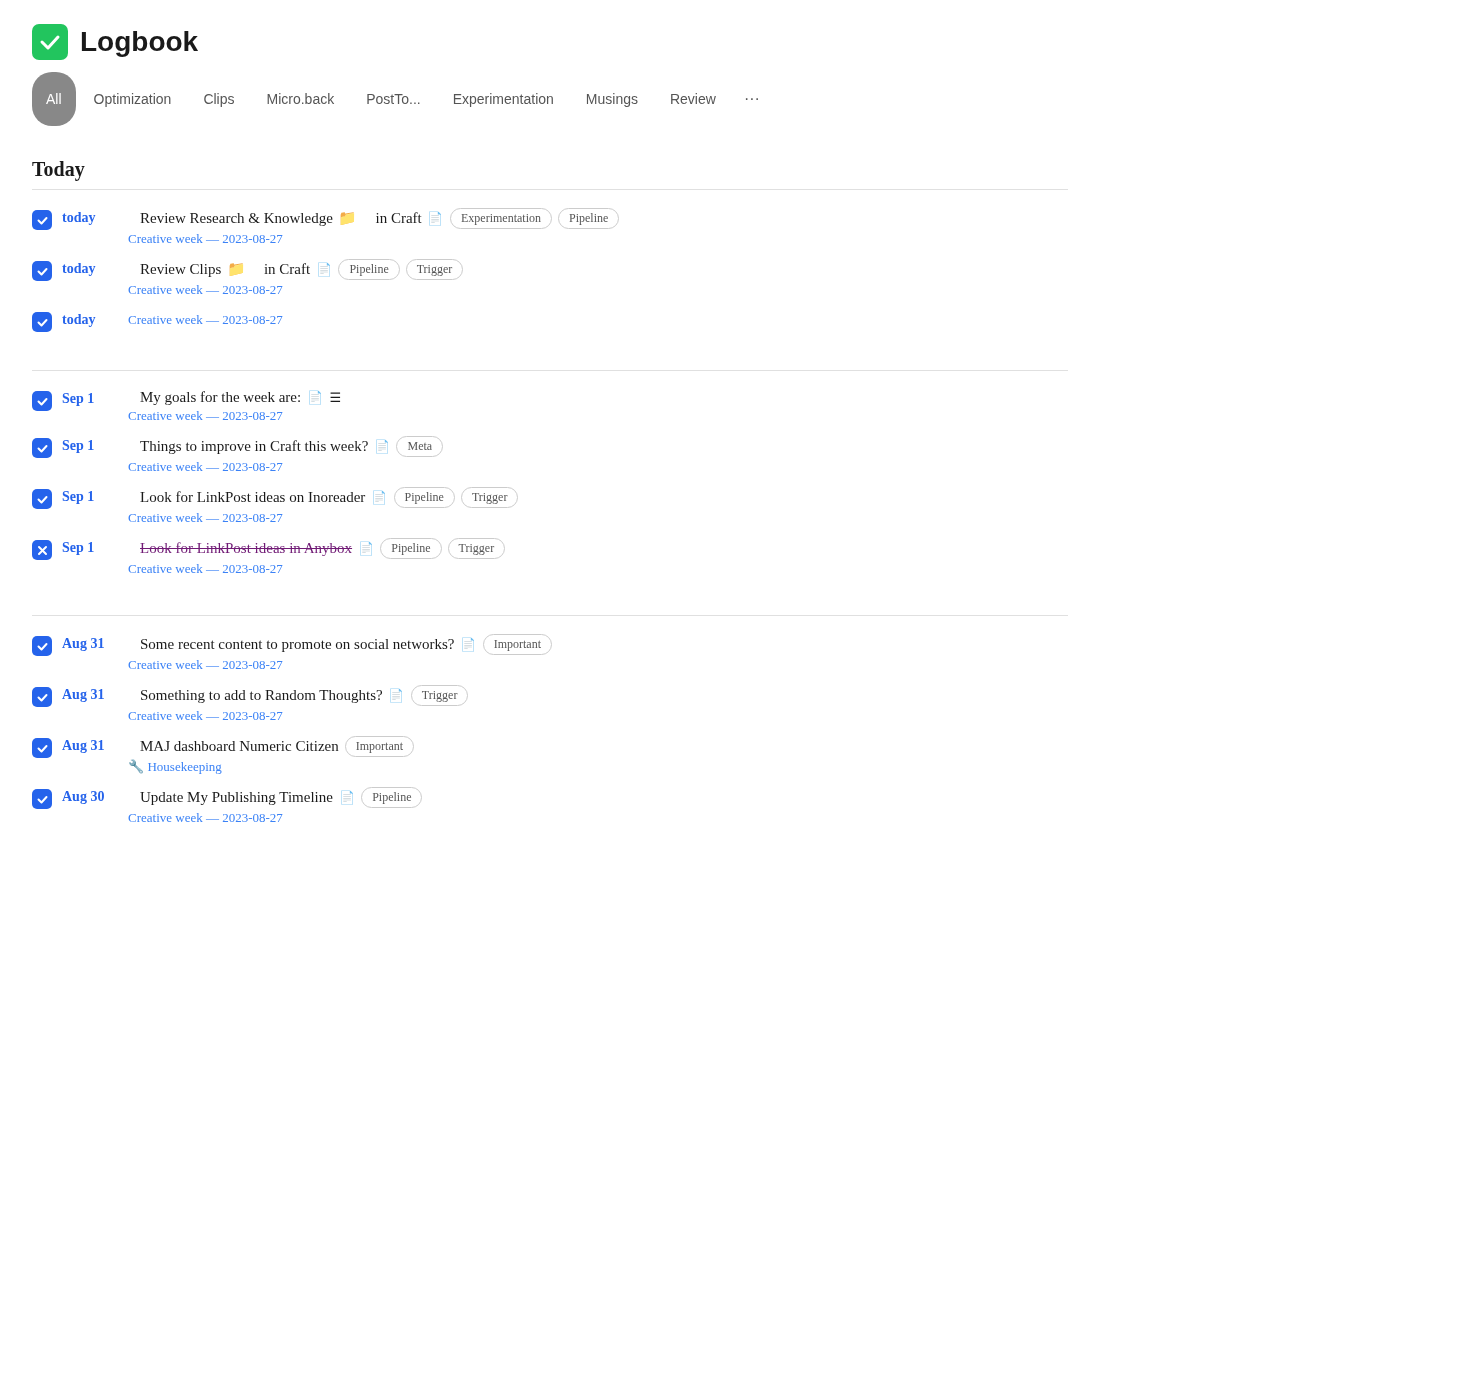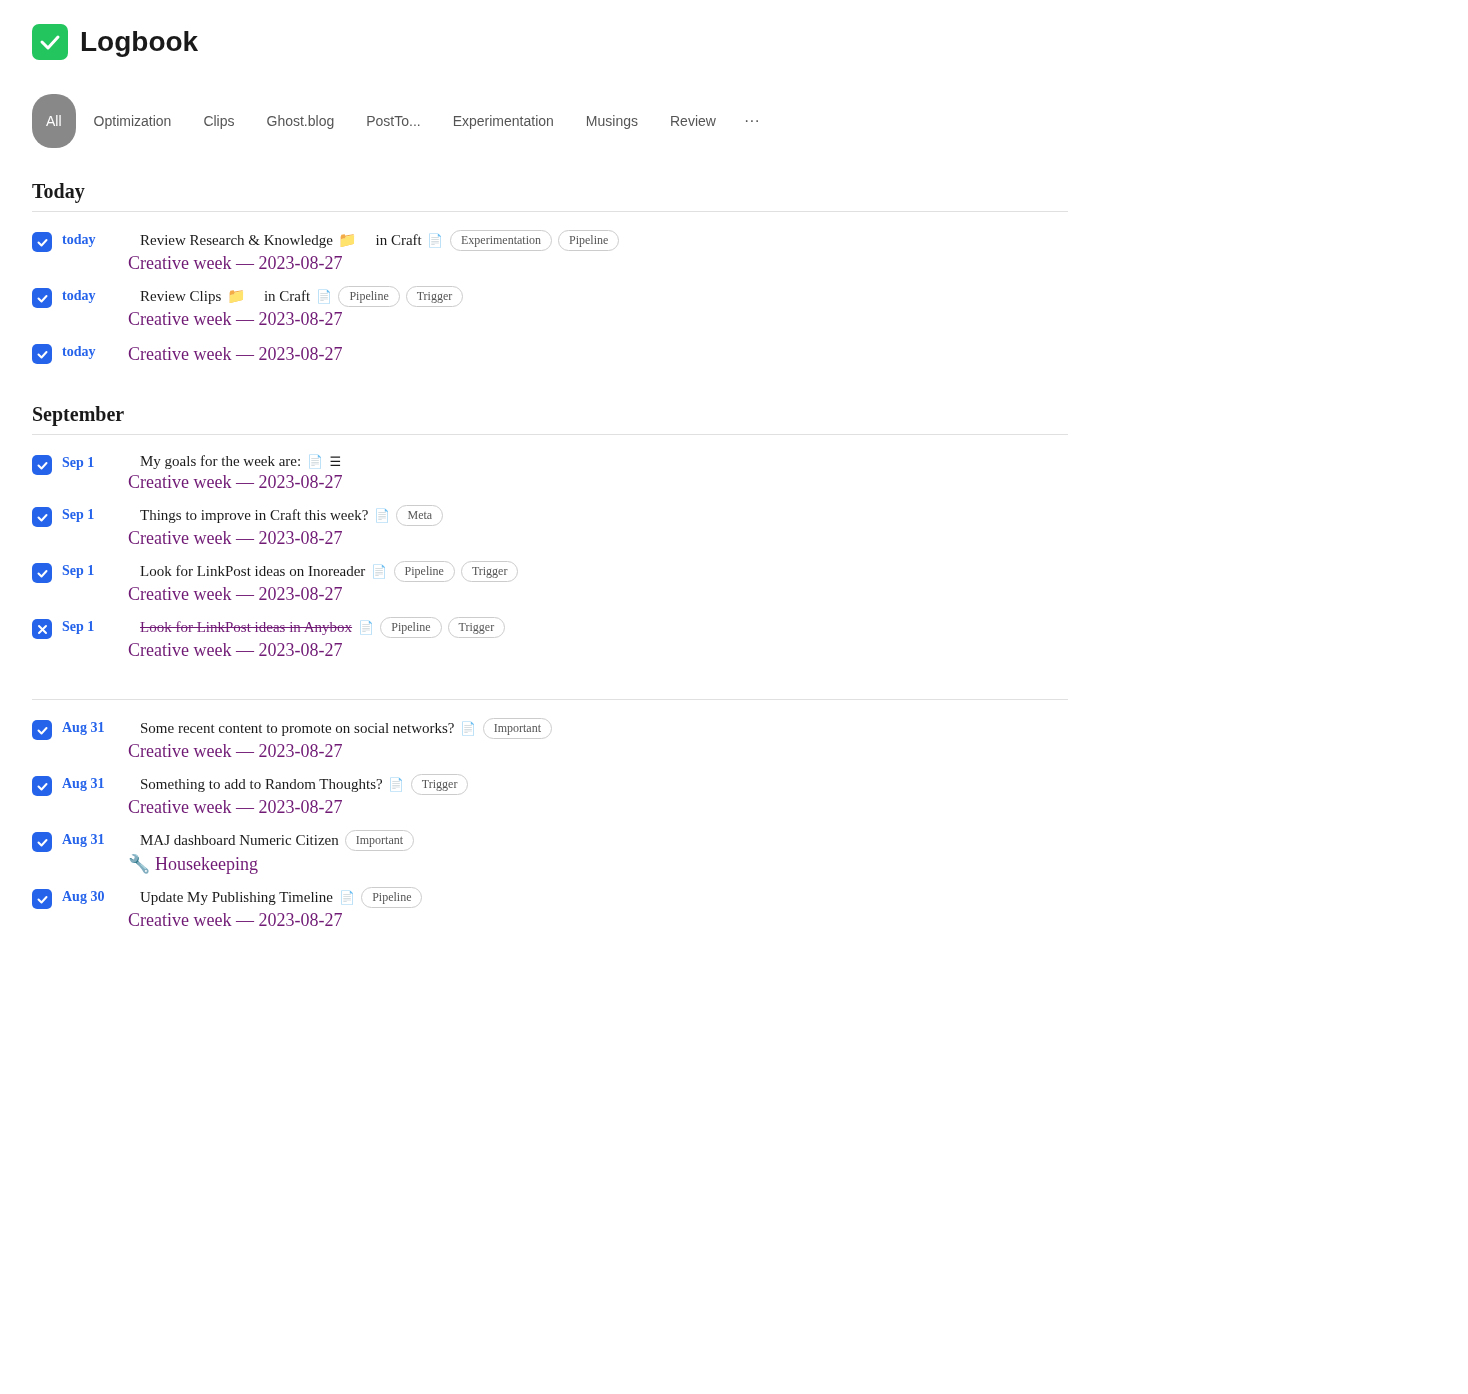--- a/index.html
+++ b/index.html
@@ -10,21 +10,21 @@
       font-size: 15px;
       padding: 24px 32px;
       max-width: 1100px;
     }
 
     
     .app-header {
       display: flex;
       align-items: center;
       gap: 12px;
-      margin-bottom: 34px;
+      margin-bottom: 12px;
     }
     .app-logo {
       width: 36px;
       height: 36px;
     }
     .app-title {
       font-size: 28px;
       font-weight: 700;
       color: #1a1a1a;
     }
@@ -131,22 +131,22 @@
     }
     .task-title.strikethrough {
       text-decoration: line-through;
       color: #701a75;
     }
     .task-icon {
       font-size: 15px;
       line-height: 1;
     }
     .task-subtitle {
-      font-size: 18px;
-      color: #701a75;
+      font-size: 13px;
+      color: #3b82f6;
       margin-top: 2px;
     }
     .tag {
       display: inline-block;
       padding: 2px 10px;
       border-radius: 12px;
       border: 1px solid #ccc;
       font-size: 12px;
       color: #555;
       background: #fff;
@@ -161,21 +161,21 @@
     <rect width="36" height="36" rx="7" fill="#22c55e"></rect>
     <path d="M10 18 L16 24 L26 13" stroke="white" stroke-width="3" stroke-linecap="round" stroke-linejoin="round" fill="none"></path>
   </svg>
   <span class="app-title">Logbook</span>
 </div>
 
 <div class="filter-tabs">
   <button class="filter-tab active">All</button>
   <button class="filter-tab">Optimization</button>
   <button class="filter-tab">Clips</button>
-  <button class="filter-tab">Ghost.blog</button>
+  <button class="filter-tab">Micro.back</button>
   <button class="filter-tab">PostTo...</button>
   <button class="filter-tab">Experimentation</button>
   <button class="filter-tab">Musings</button>
   <button class="filter-tab">Review</button>
   <button class="filter-more">···</button>
 </div>
 
 <div class="section">
   <div class="section-title">Today</div>
   <hr class="section-divider">
@@ -227,21 +227,20 @@
         </svg>
     </div>
     <span class="task-date">today</span>
     <div class="task-content">
       <div class="task-subtitle">Creative week — 2023-08-27</div>
     </div>
   </div>
 </div>
 
 <div class="section">
-  <div class="section-title">September</div>
   <hr class="section-divider">
 
   <div class="task-item">
     <div class="task-checkbox checked-blue">
       <svg viewBox="0 0 13 13" fill="none">
           <path d="M2.5 6.5L5.5 9.5L10.5 4" stroke="white" stroke-width="2" stroke-linecap="round" stroke-linejoin="round"></path>
         </svg>
     </div>
     <span class="task-date">Sep 1</span>
     <div class="task-content">

